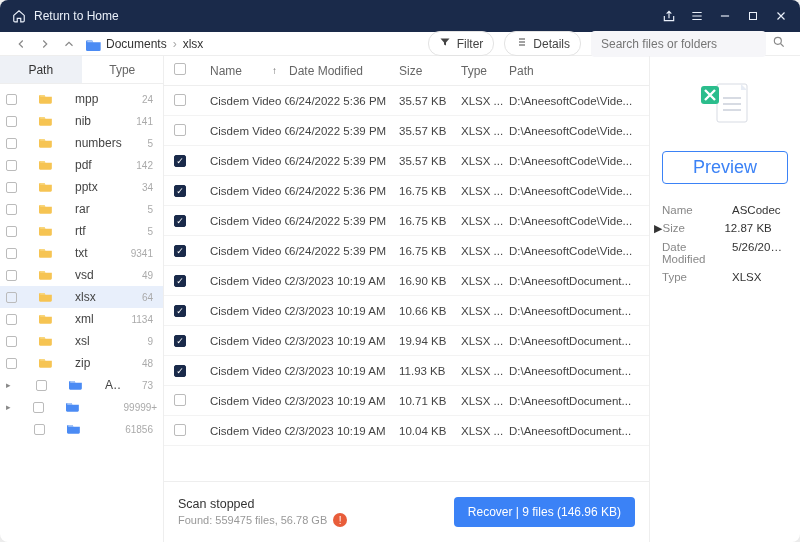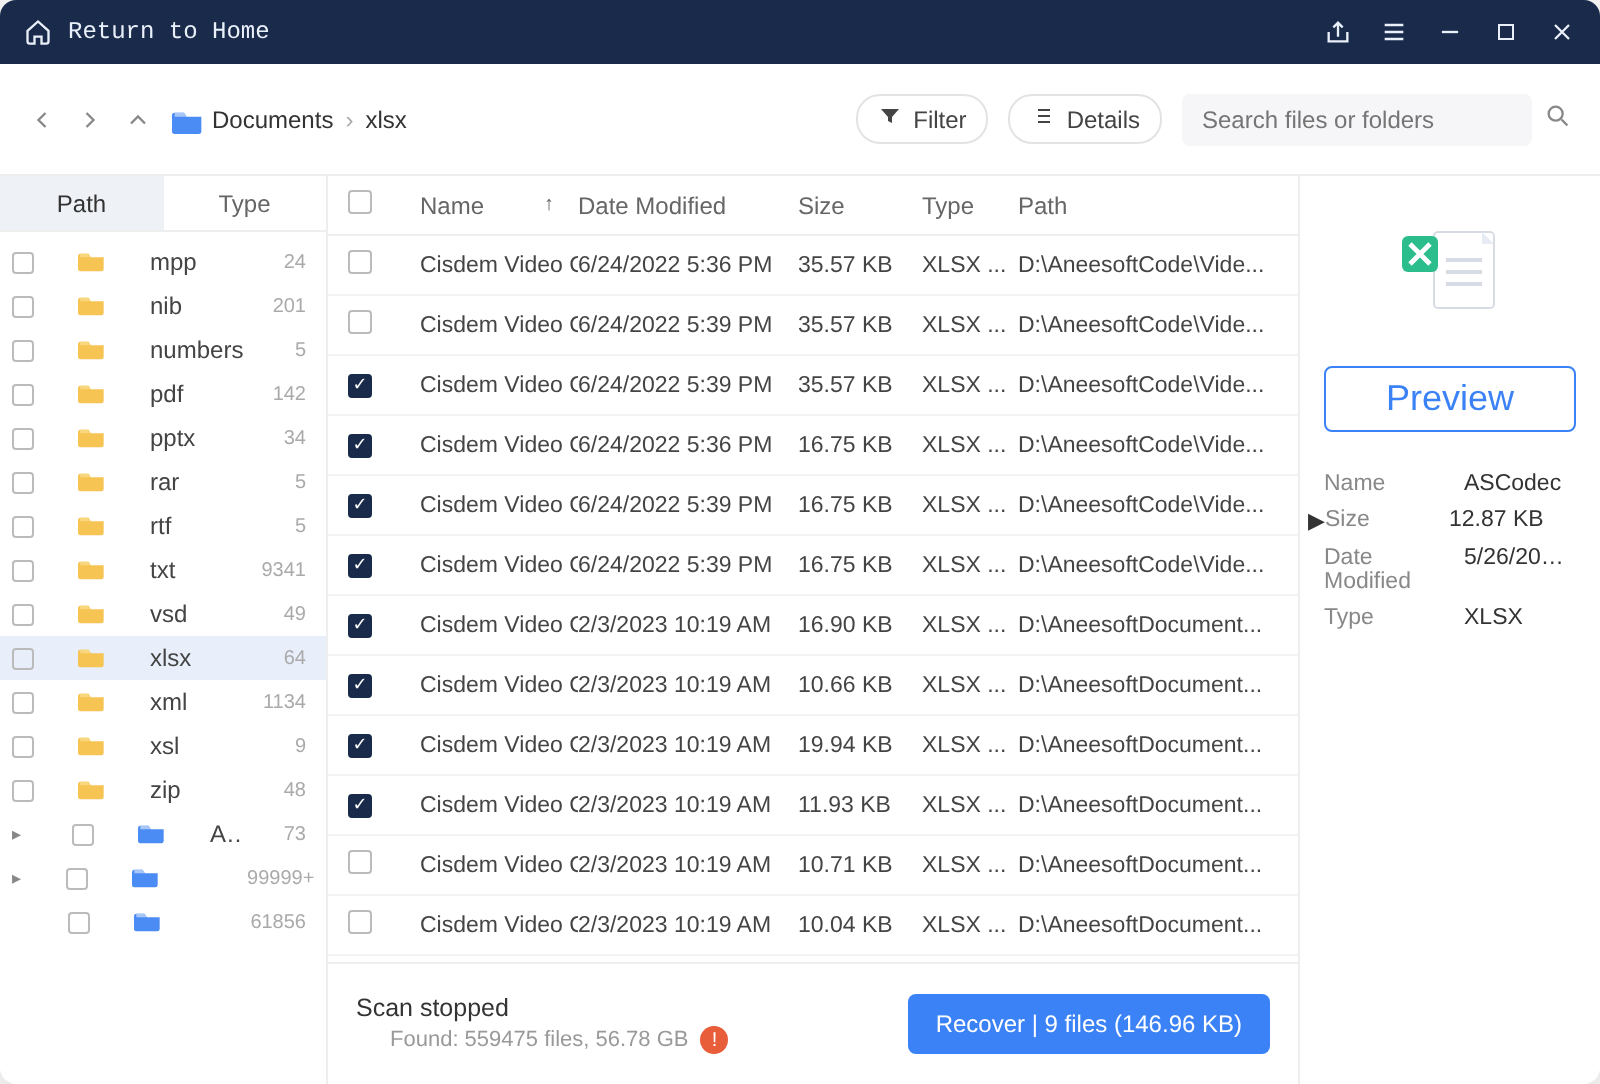--- a/index.html
+++ b/index.html
@@ -1,22 +1,22 @@
 <!DOCTYPE html>
 <html><head>
 <meta charset="utf-8">
 <style>
 * { box-sizing: border-box; margin: 0; padding: 0; }
 body { font-family: -apple-system, BlinkMacSystemFont, "Segoe UI", Arial, sans-serif; font-size: 12px; color: #333; background: #f5f5f5; }
 .window { width: 800px; height: 542px; background: #fff; border-radius: 8px; overflow: hidden; display: flex; flex-direction: column; box-shadow: 0 4px 20px rgba(0,0,0,0.1); }
-.titlebar { height: 32px; background: #1a2a4a; display: flex; align-items: center; padding: 0 12px; color: #eaf0fa; justify-content: space-between; font-family: Liberation Mono, monospace; }
+.titlebar { height: 32px; background: #1a2a4a; display: flex; align-items: center; padding: 0 12px; color: #eaf0fa; justify-content: space-between; }
 .titlebar-left { display: flex; align-items: center; gap: 8px; }
 .titlebar-right { display: flex; align-items: center; gap: 14px; }
 .tb-icon { width: 14px; height: 14px; display: inline-flex; align-items: center; justify-content: center; color: #eaf0fa; }
-.toolbar { height: 56px; display: flex; align-items: center; padding: 0 14px; gap: 10px; border-bottom: 1px solid #eee; }
+.toolbar { height: 24px; display: flex; align-items: center; padding: 0 14px; gap: 10px; border-bottom: 1px solid #eee; }
 .nav-arrows { display: flex; gap: 10px; color: #888; }
 .nav-arrow { width: 14px; height: 14px; display: inline-flex; align-items: center; justify-content: center; }
 .breadcrumb { display: flex; align-items: center; gap: 6px; color: #333; }
 .bc-sep { color: #aaa; }
 .folder-icon { width: 14px; height: 12px; display: inline-block; }
 .filter-btn, .details-btn { border: 1px solid #e3e3e3; background: #fff; border-radius: 12px; padding: 4px 10px; display: inline-flex; align-items: center; gap: 6px; color: #444; font-size: 12px; cursor: pointer; }
 .search { flex: 0 0 160px; border: none; background: #f6f6f9; border-radius: 4px; padding: 6px 10px; font-size: 12px; color: #7f1d1d; margin-left: auto; }
 .search-wrap { display:flex; align-items:center; gap:6px; }
 .search-icon { color:#888; }
 .body { flex: 1; display: flex; overflow: hidden; }
@@ -47,21 +47,21 @@
 .row { display: flex; align-items: center; height: 30px; padding: 0 10px; border-bottom: 1px solid #f3f3f3; font-size: 11.5px; color: #444; }
 .row .cb { width: 12px; height: 12px; border: 1px solid #bbb; border-radius: 2px; display:inline-flex; align-items:center; justify-content:center; background:#fff; }
 .row .cb.checked { background: #1a2a4a; border-color: #1a2a4a; }
 .row .cb.checked::after { content: "✓"; color:#fff; font-size:9px; line-height:1; }
 .row .status { width:10px; height:10px; border-radius:2px; background:#2ecc71; margin-right:6px; position:relative; }
 .row .status::after { content:"+"; color:#fff; font-size:9px; position:absolute; left:1px; top:-1px; }
 .cell { overflow: hidden; text-overflow: ellipsis; white-space: nowrap; }
 .footer { height: 61px; border-top: 1px solid #eee; display: flex; align-items: center; padding: 0 14px; justify-content: space-between; }
 .scan-status { display:flex; flex-direction:column; gap:2px; }
 .scan-status .t { font-size: 12.5px; color: #333; font-weight:500; }
-.scan-status .s { font-size: 11px; color: #999; display:flex; align-items:center; gap:6px;margin-left:17px; }
+.scan-status .s { font-size: 11px; color: #999; display:flex; align-items:center; gap:6px; }
 .warn { width:14px; height:14px; border-radius:50%; background:#e85d3a; display:inline-flex; align-items:center; justify-content:center; color:#fff; font-size:10px; }
 .recover-btn { background: #3b82f6; color: #fff; border: none; border-radius: 4px; padding: 8px 14px; font-size: 12px; cursor:pointer; }
 .preview-pane { width: 150px; display: flex; flex-direction: column; padding: 14px 12px; gap: 10px; }
 .preview-thumb { align-self:center; margin-top:8px; }
 .preview-btn { border: 1px solid #3b82f6; color: #3b82f6; background:#fff; border-radius: 4px; padding: 5px 0; font-size: 18px; cursor:pointer; }
 .preview-info { margin-top: 10px; font-size: 11.5px; }
 .preview-info .prow { display: flex; margin-bottom: 6px; }
 .preview-info .prow .k { width: 70px; color: #888; }
 .preview-info .prow .v { flex:1; color: #333; overflow:hidden; text-overflow:ellipsis; white-space:nowrap; }
 .play-caret { color: #333; font-size: 11px; align-self:flex-start; margin-left:-8px; }
@@ -178,21 +178,21 @@
             <span class="label">mpp</span>
             <span class="count">24</span>
           </div>
           <div class="tree-item">
             <span class="cb"></span>
             <span class="fi"><svg viewBox="0 0 24 20" width="14" height="12">
                 <path fill="#f6c453" d="M2 3h7l2 3h11v10a2 2 0 0 1-2 2H2a2 2 0 0 1-2-2V5a2 2 0 0 1 2-2z"></path>
                 <path fill="#f9d77e" d="M2 3h7l2 3H2z"></path>
               </svg></span>
             <span class="label">nib</span>
-            <span class="count">201</span>
+            <span class="count">141</span>
           </div>
           <div class="tree-item">
             <span class="cb"></span>
             <span class="fi"><svg viewBox="0 0 24 20" width="14" height="12">
                 <path fill="#f6c453" d="M2 3h7l2 3h11v10a2 2 0 0 1-2 2H2a2 2 0 0 1-2-2V5a2 2 0 0 1 2-2z"></path>
                 <path fill="#f9d77e" d="M2 3h7l2 3H2z"></path>
               </svg></span>
             <span class="label">numbers</span>
             <span class="count">5</span>
           </div>

